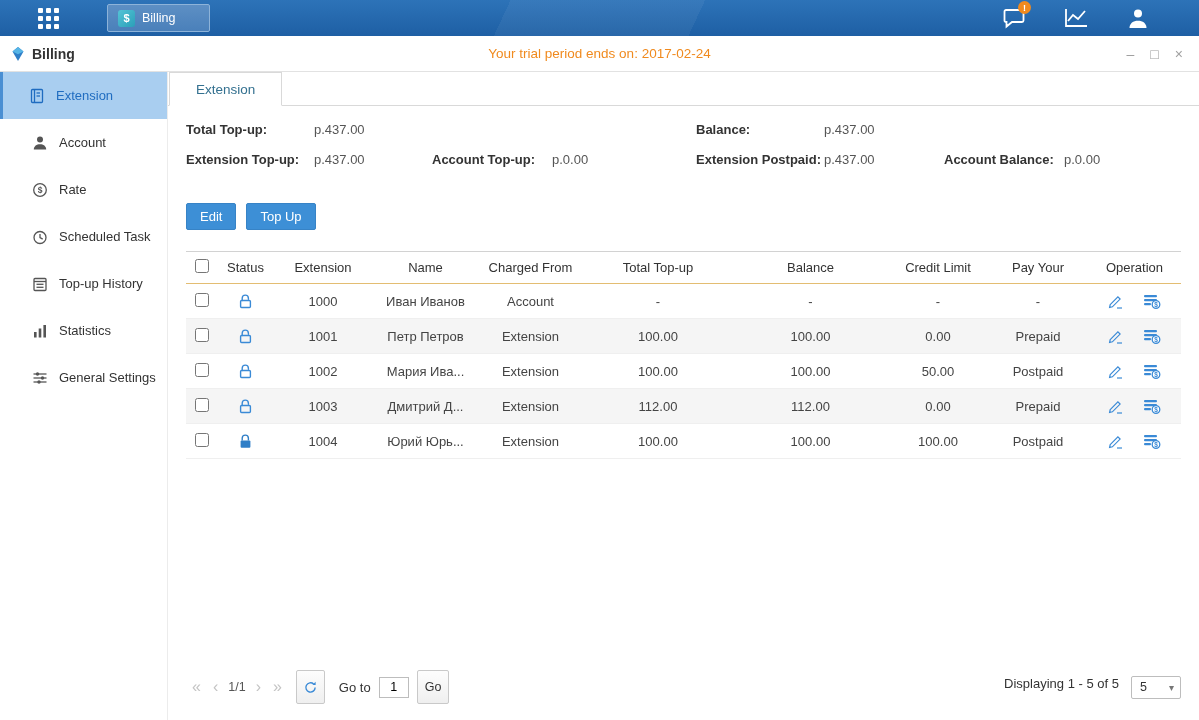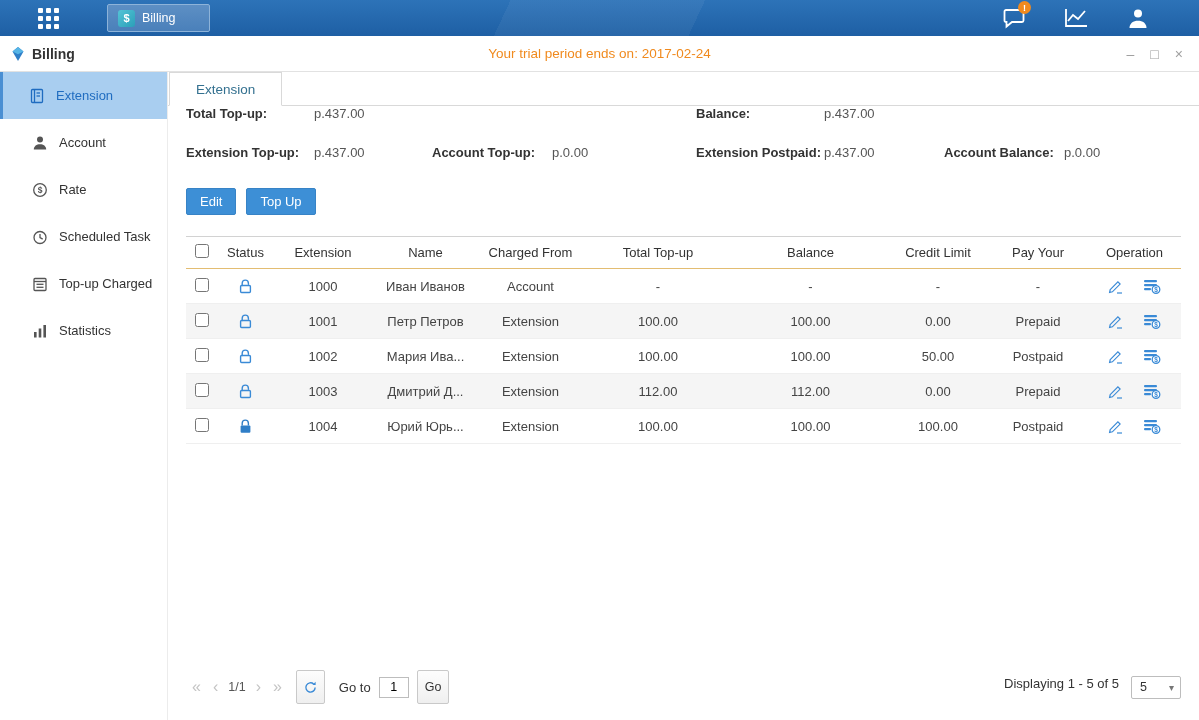--- a/index.html
+++ b/index.html
@@ -53,27 +53,27 @@
 
   
   .content { position:absolute; left:168px; top:72px; right:0; bottom:0;
     display:flex; flex-direction:column; background:#fff; }
   .tabbar { height:34px; border-bottom:1px solid #d9d9d9; flex:0 0 auto; }
   .tab { display:inline-block; margin-left:1px; height:34px; line-height:33px; padding:0 26px;
     background:#fff; border:1px solid #d9d9d9; border-bottom:1px solid #fff; color:#33708f;
     font-size:13.5px; cursor:pointer; }
   .content-inner { flex:1; display:flex; flex-direction:column; padding:0 18px; min-height:0; }
 
-  .summary { display:grid;
+  .summary { margin-top:16px; display:grid;
     grid-template-columns:128px 118px 120px 144px 128px 120px 120px auto;
-    row-gap:24px; align-items:center; font-size:13px; }
+    row-gap:15px; align-items:center; font-size:13px; }
   .summary .lbl { font-weight:bold; color:#333; }
   .summary .val { color:#555; }
 
-  .btn-row { margin-top:28px; display:flex; gap:10px; }
+  .btn-row { margin-top:36px; display:flex; gap:10px; }
   .btn-blue { height:27px; padding:0 13px; background:#3d8fd6; border:1px solid #3783c6;
     border-radius:2px; color:#fff; font-size:13px; cursor:pointer;
     font-family:"Liberation Sans", sans-serif; }
 
   table.grid { margin-top:21px; width:100%; border-collapse:collapse; table-layout:fixed;
     font-size:13px; color:#444; }
   .grid th { height:32px; font-weight:normal; color:#333; text-align:center;
     border-top:1px solid #d2d2d2; border-bottom:1px solid #e3bd72; }
   .grid td { height:35px; text-align:center; border-bottom:1px solid #efefef; }
   .grid tbody tr:nth-child(even) { background:#f5f5f5; }
@@ -192,29 +192,40 @@
         </svg>
       <span>Scheduled Task</span>
     </div>
     <div class="side-item">
       <svg width="16" height="16" viewBox="0 0 16 16">
           <rect class="st" x="2" y="2.5" width="12" height="12" rx="1"></rect>
           <line class="st" x1="2" y1="5.5" x2="14" y2="5.5"></line>
           <line class="st" x1="4.5" y1="8.3" x2="11.5" y2="8.3"></line>
           <line class="st" x1="4.5" y1="11.3" x2="11.5" y2="11.3"></line>
         </svg>
-      <span>Top-up Charged</span>
+      <span>Top-up History</span>
     </div>
     <div class="side-item">
       <svg width="16" height="16" viewBox="0 0 16 16">
           <rect class="fl" x="2" y="9" width="2.6" height="5.5"></rect>
           <rect class="fl" x="6.7" y="5.5" width="2.6" height="9"></rect>
           <rect class="fl" x="11.4" y="2" width="2.6" height="12.5"></rect>
         </svg>
       <span>Statistics</span>
+    </div>
+    <div class="side-item">
+      <svg width="16" height="16" viewBox="0 0 16 16">
+          <line class="st" x1="1.5" y1="4" x2="14.5" y2="4"></line>
+          <circle class="fl" cx="5.5" cy="4" r="1.7"></circle>
+          <line class="st" x1="1.5" y1="8" x2="14.5" y2="8"></line>
+          <circle class="fl" cx="10.5" cy="8" r="1.7"></circle>
+          <line class="st" x1="1.5" y1="12" x2="14.5" y2="12"></line>
+          <circle class="fl" cx="7" cy="12" r="1.7"></circle>
+        </svg>
+      <span>General Settings</span>
     </div>
   </aside>
 
   <main class="content">
     <div class="tabbar">
       <span class="tab">Extension</span>
     </div>
 
     <div class="content-inner">
       <div class="summary">

